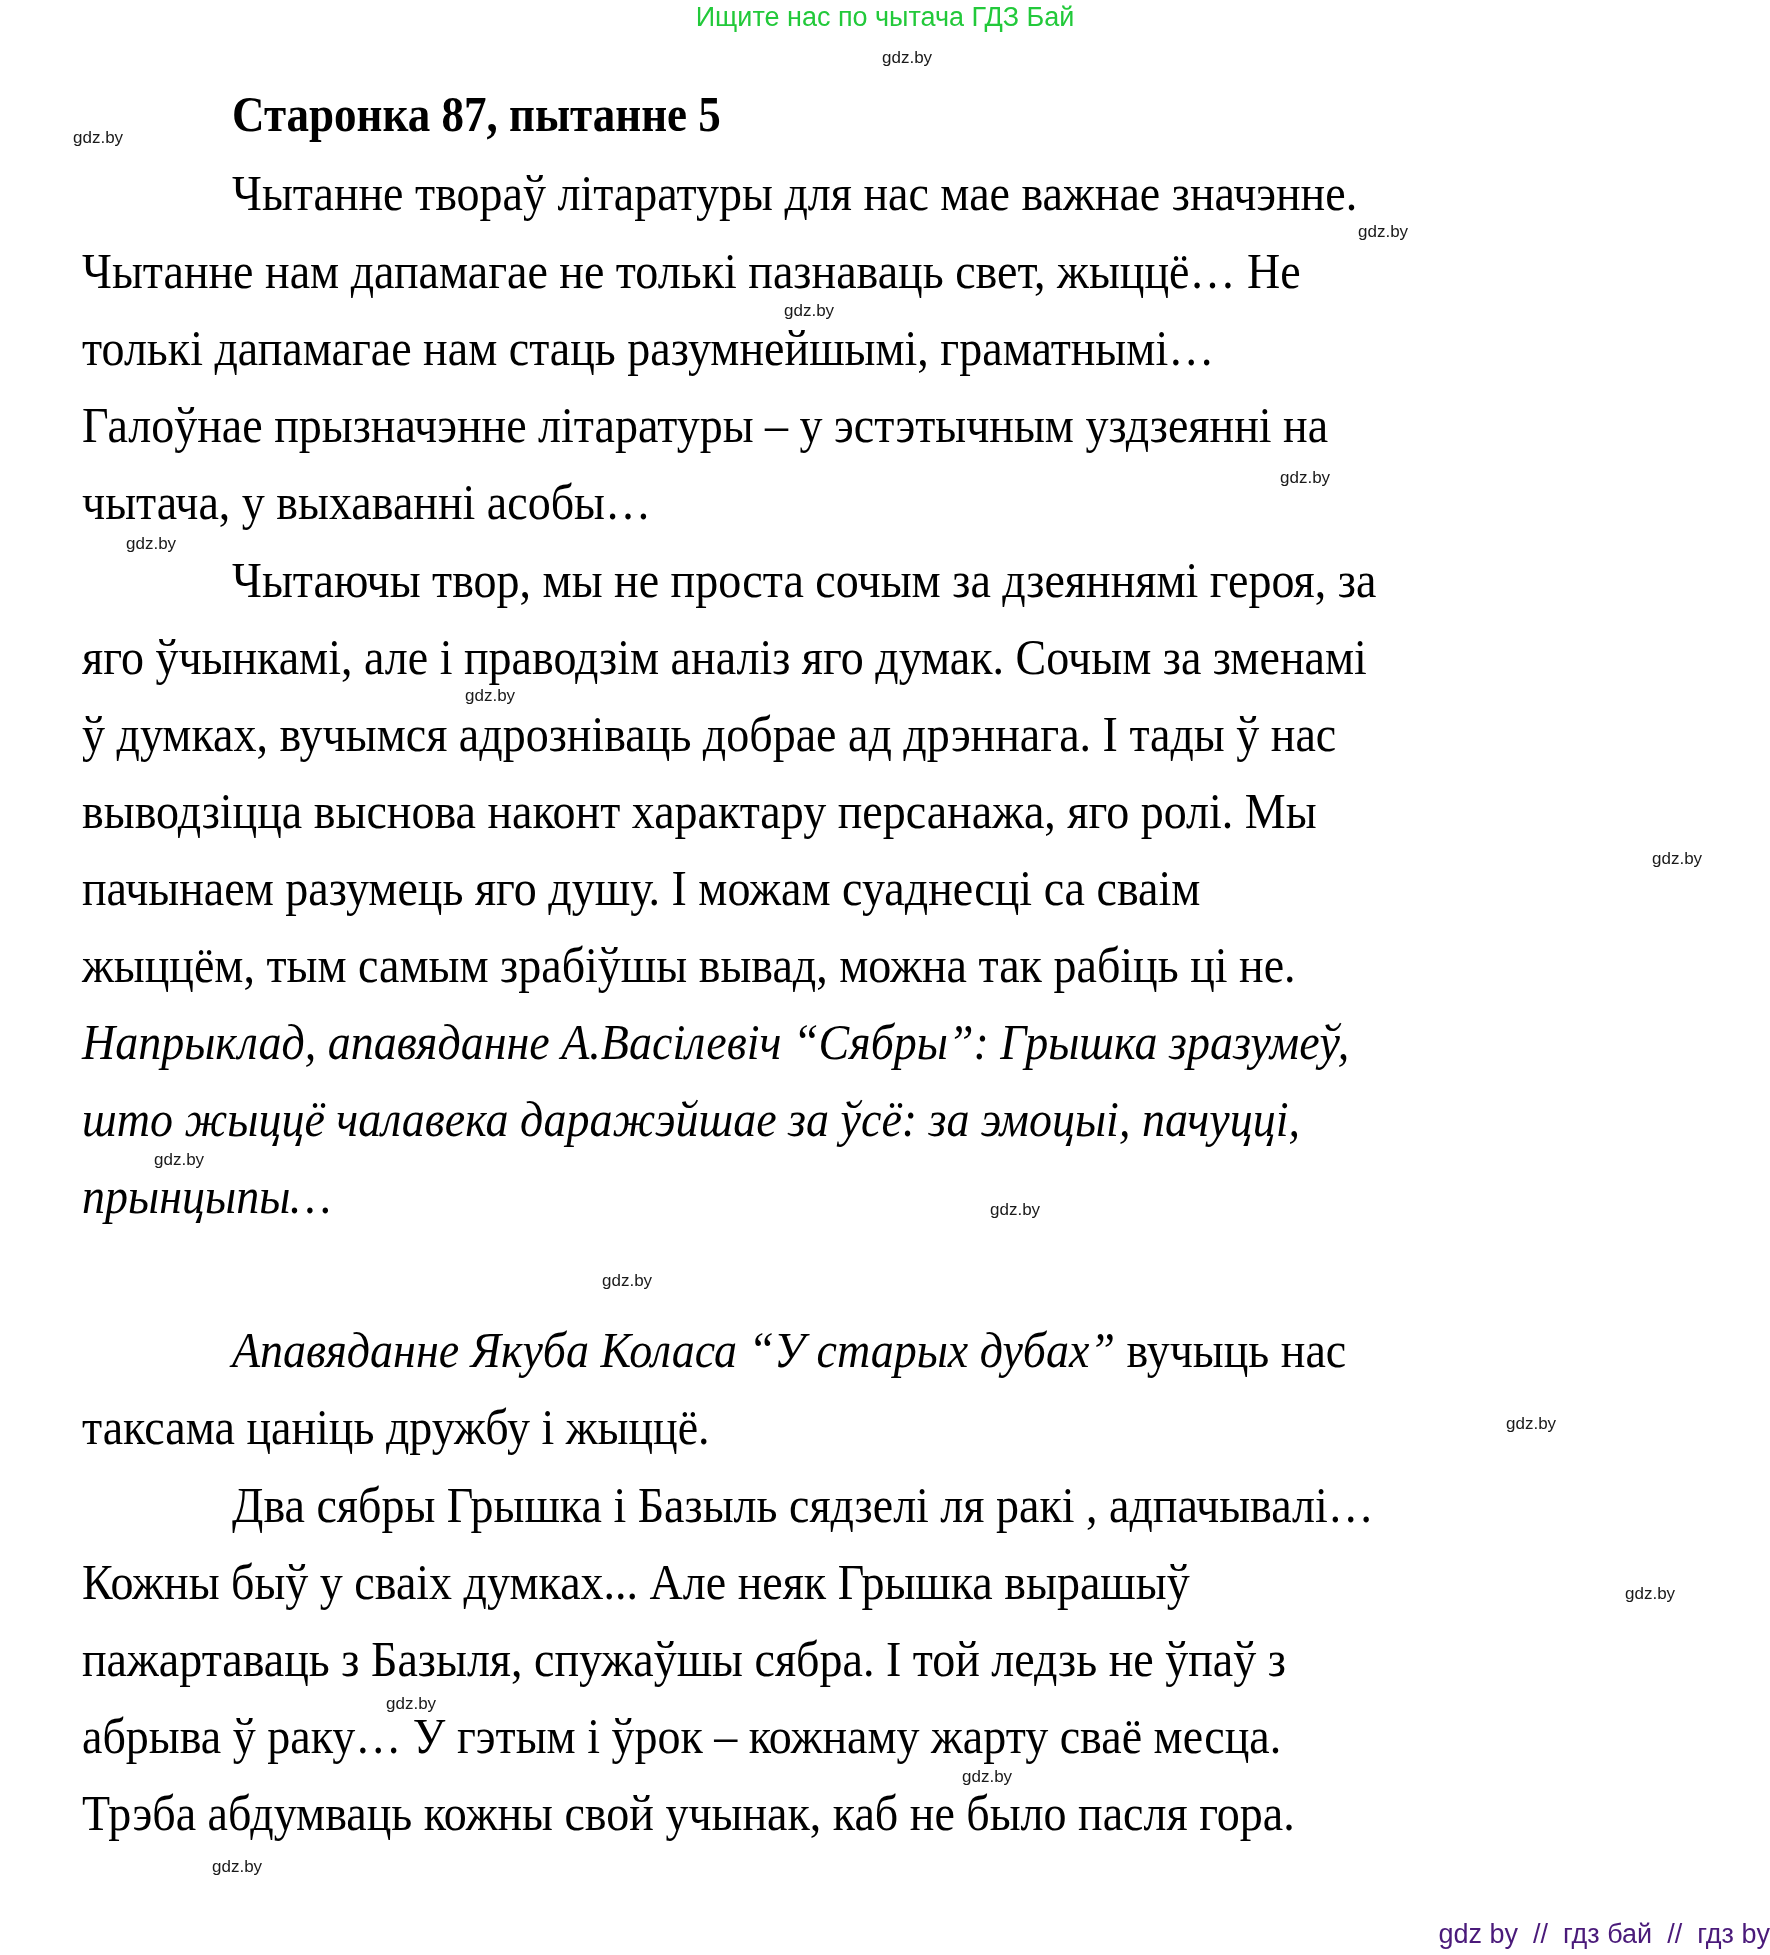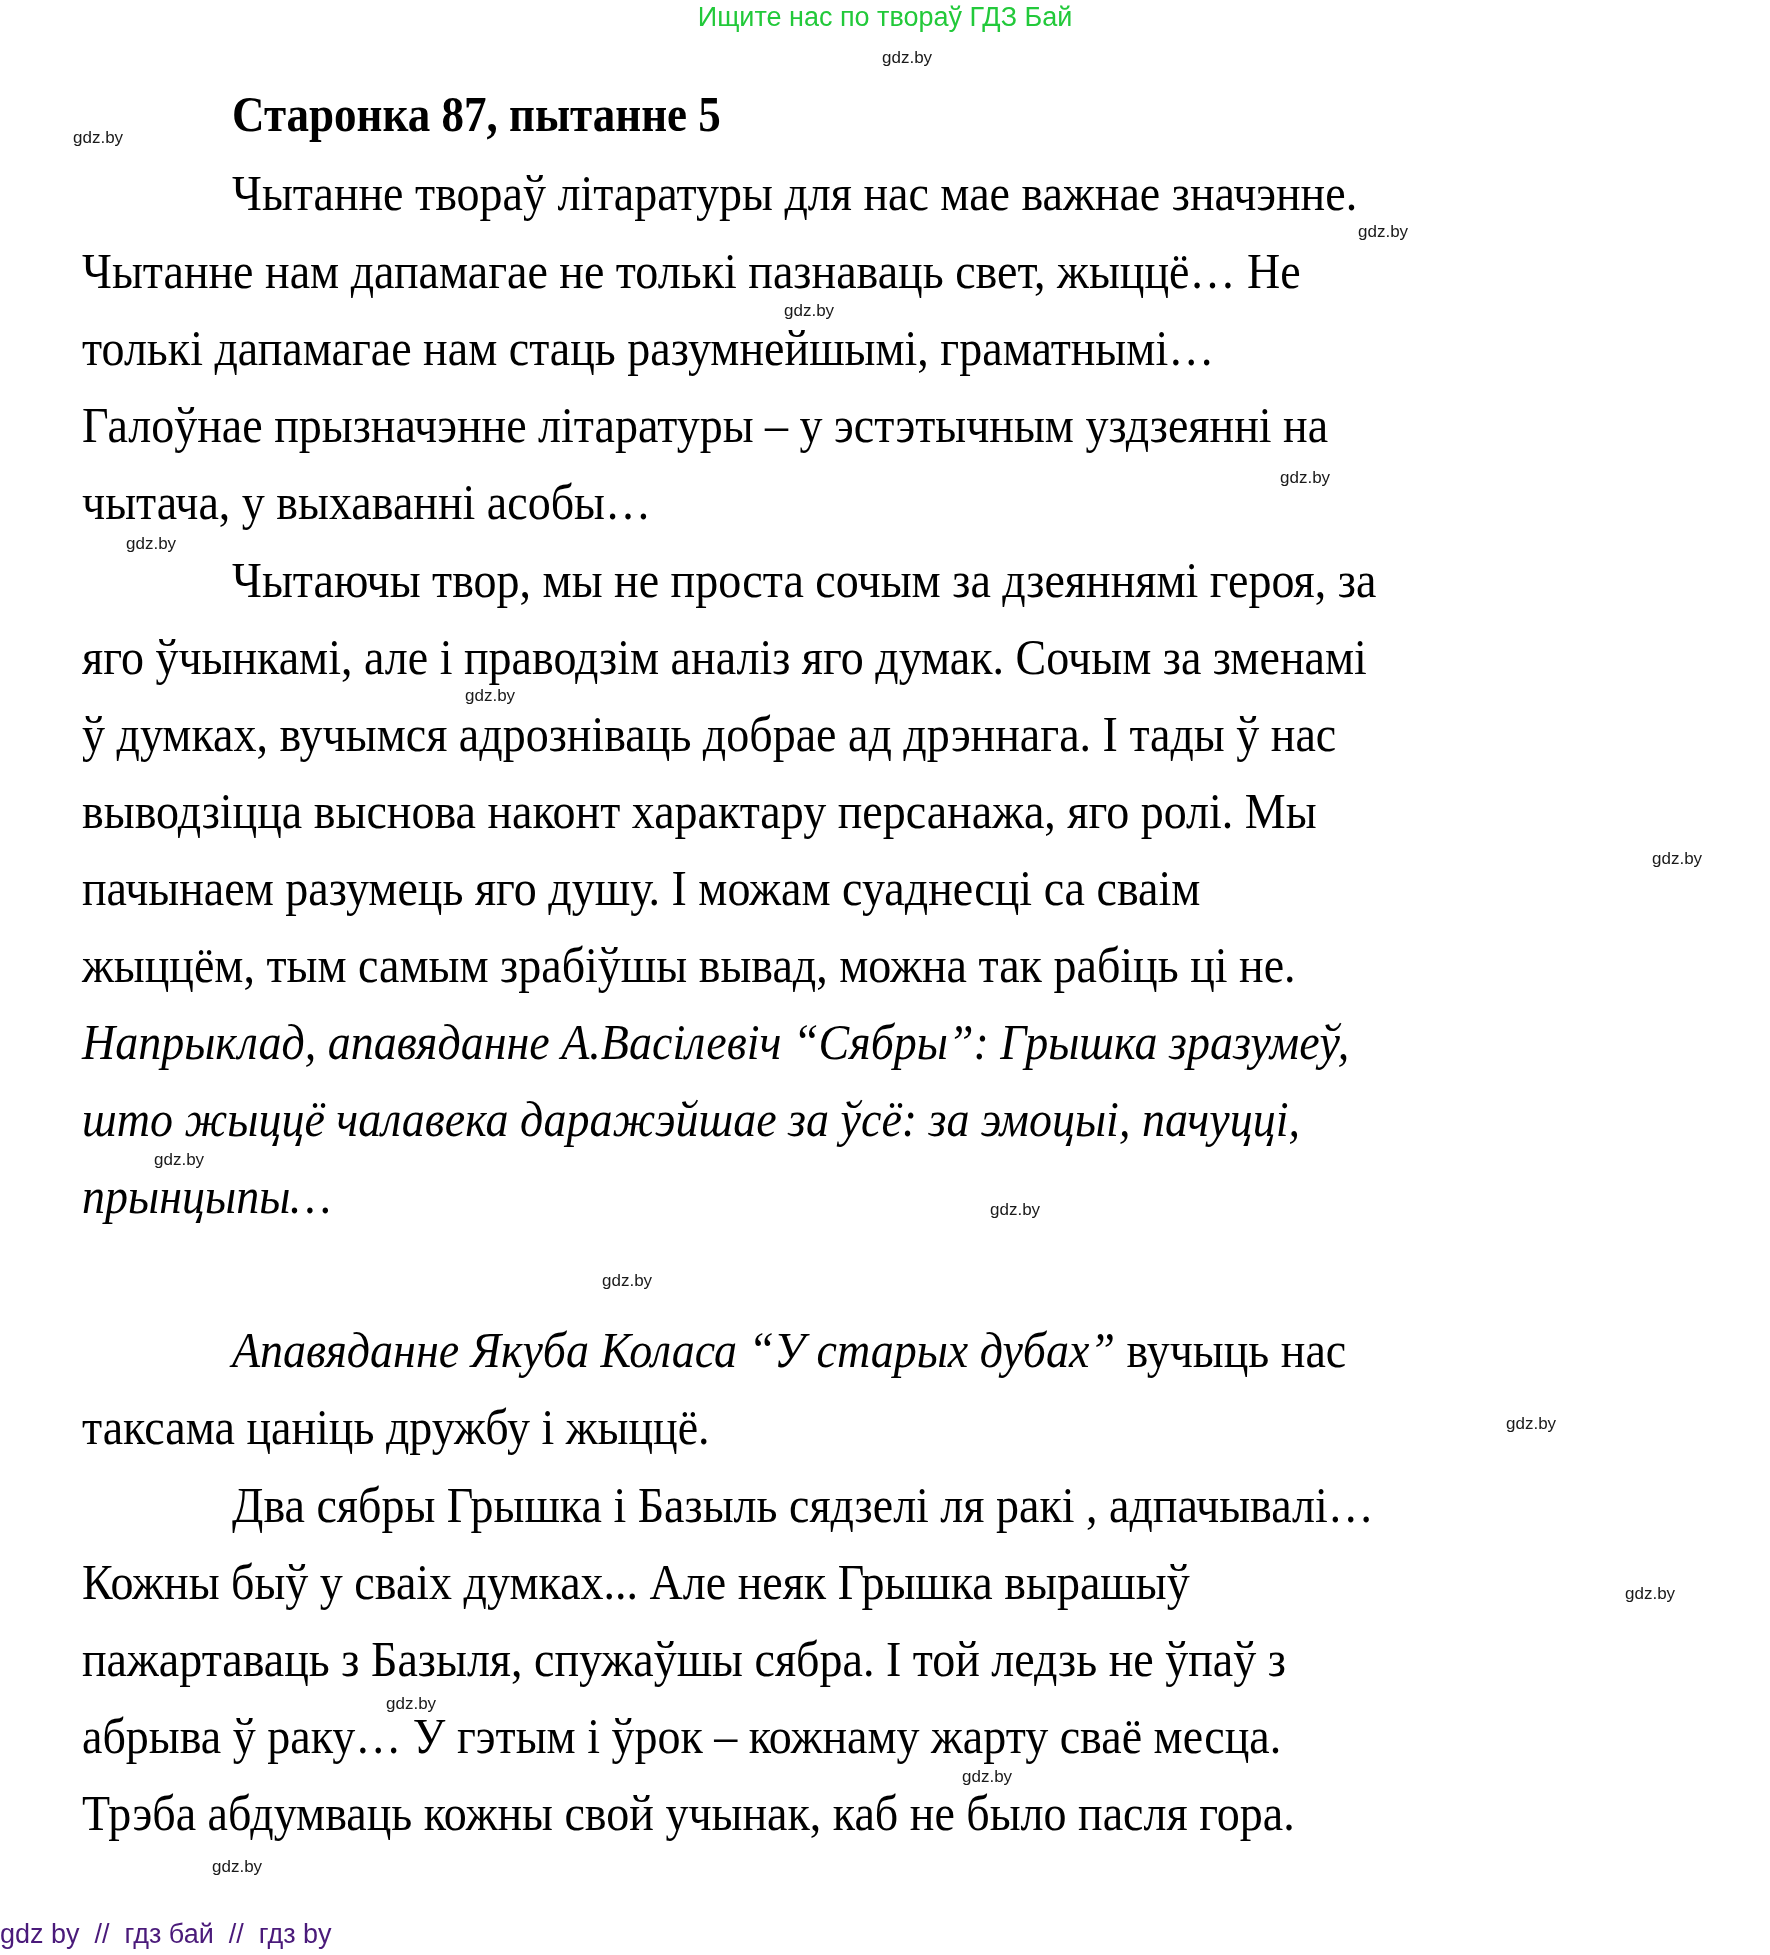--- a/index.html
+++ b/index.html
@@ -22,21 +22,21 @@
       font-family: "Liberation Sans", sans-serif;
       font-size: 27px;
       line-height: 34px;
       color: #22c93a;
     }
     .footer-banner {
       position: absolute;
       top: 1917px;
       left: 0;
       width: 1770px;
-      text-align: left;
+      text-align: right;
       font-family: "Liberation Sans", sans-serif;
       font-size: 27px;
       line-height: 34px;
       color: #4a1a7a;
       white-space: pre;
     }
     .wm {
       position: absolute;
       font-family: "Liberation Sans", sans-serif;
       font-size: 17px;
@@ -67,21 +67,21 @@
       white-space: nowrap;
       transform: scaleX(0.92);
       transform-origin: left top;
     }
     .line.indent { left: 232px; }
     .it { font-style: italic; }
   </style>
 </head>
 <body>
 
-<div class="top-banner">Ищите нас по твораў ГДЗ Бай</div>
+<div class="top-banner">Ищите нас по чытача ГДЗ Бай</div>
 
 <div class="title">Старонка 87, пытанне 5</div>
 
 <div class="line indent" style="top:163px">Чытанне твораў літаратуры для нас мае важнае значэнне.</div>
 <div class="line" style="top:241px">Чытанне нам дапамагае не толькі пазнаваць свет, жыццё… Не</div>
 <div class="line" style="top:318px">толькі дапамагае нам стаць разумнейшымі, граматнымі…</div>
 <div class="line" style="top:395px">Галоўнае прызначэнне літаратуры – у эстэтычным уздзеянні на</div>
 <div class="line" style="top:472px">чытача, у выхаванні асобы…</div>
 
 <div class="line indent" style="top:550px">Чытаючы твор, мы не проста сочым за дзеяннямі героя, за</div>

